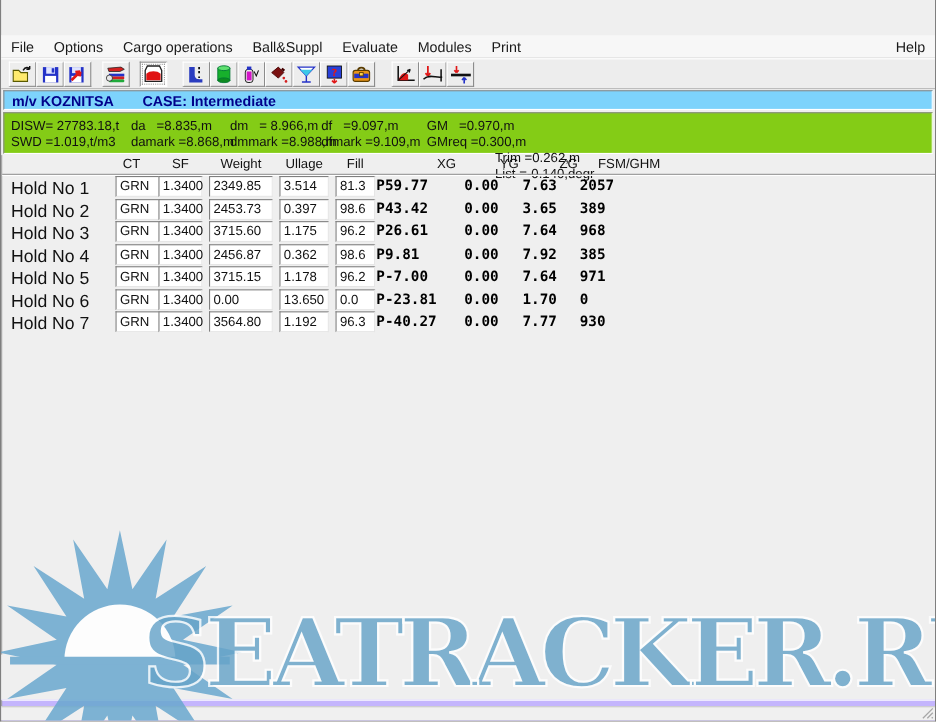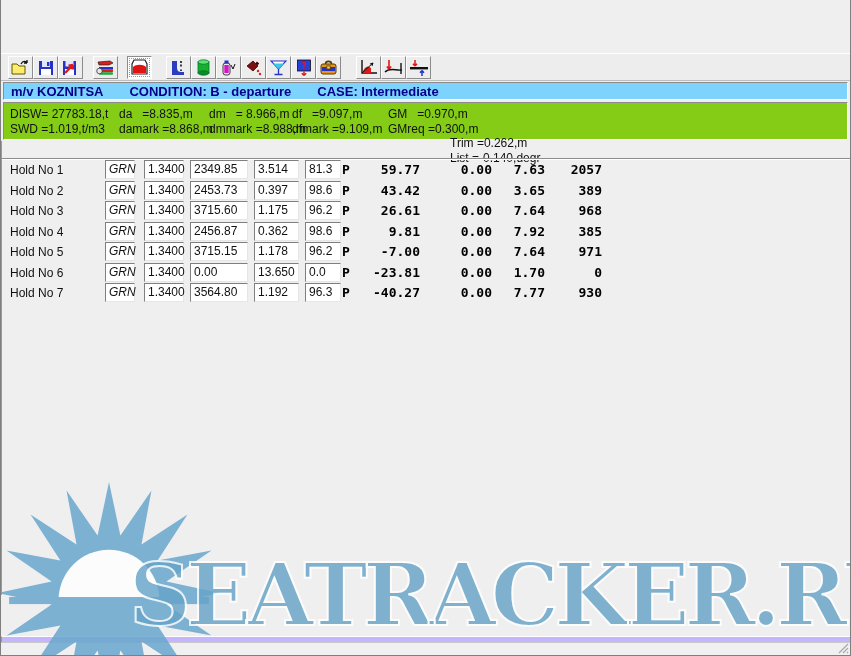--- a/index.html
+++ b/index.html
@@ -38,29 +38,29 @@
     border:1px solid; border-color:#8c8c8c #ffffff #ffffff #8c8c8c; font-size:12px; color:#111; }
   .infopanel span { position:absolute; white-space:pre; }
   .ir1 { top:4px; } .ir2 { top:19px; }
   .ic0{left:6px;} .ic1{left:115px;} .ic2{left:205px;} .ic3{left:288px;} .ic4{left:384px;} .ic5{left:446px;margin-top:29px;}
   
   .tablearea { position:absolute; top:141px; left:0; right:0; height:454px; border-left:1px solid #9a9a9a; }
   .thead { position:absolute; top:1px; left:0; right:0; height:15px; font-size:12px; color:#111; }
   .thead span { position:absolute; text-align:center; }
   .hdiv { position:absolute; top:17px; left:0; right:0; height:2px; border-top:1px solid #8c8c8c; border-bottom:1px solid #ffffff; }
   .trow { position:absolute; left:0; right:0; height:20px; }
-  .rlabel { position:absolute; left:8px; top:3px; font-size:12px; color:#111; }
+  .rlabel { position:absolute; left:8px; top:3px; font-size:16px; color:#111; }
   .ibox { position:absolute; top:0; height:19px; background:#ffffff;
     border:1px solid; border-color:#7f7f7f #e6e6e6 #e6e6e6 #7f7f7f;
     font-size:12px; color:#111; line-height:17px; padding-left:3px; }
-  .c-ct{left:103px;width:30px;font-style:italic;} .c-sf{left:142px;width:40px;} .c-wt{left:188px;width:58px;}
+  .c-ct{left:103px;width:48px;} .c-sf{left:142px;width:40px;} .c-wt{left:188px;width:58px;}
   .c-ul{left:252px;width:45px;} .c-fl{left:303px;width:36px;}
   .mono { font-family:"DejaVu Sans Mono", monospace; font-weight:bold; font-size:13px; color:#000; }
   .c-p { position:absolute; left:340px; top:2px; }
-  .num { position:absolute; top:2px; text-align:right; }
+  .num { position:absolute; top:2px; }
   .c-xg{left:348px;width:70px;} .c-yg{left:420px;width:70px;} .c-zg{left:473px;width:70px;} .c-fsm{left:525px;width:75px;}
   .h-xg{left:374px;width:60px;} .h-yg{left:431px;width:60px;} .h-zg{left:485px;width:60px;} .h-fsm{left:535px;width:70px;}
   
   .totalspanel { position:absolute; top:596px; left:0; right:0; height:44px; background:#c4b5fd;
     border-top:1px solid #ffffff; border-bottom:1px solid #4d7c0f; border-left:1px solid #9a9a9a;margin-top:40px; }
   .totweight { position:absolute; left:190px; top:5px; font-size:11px; color:#222; }
   .totnum { top:6px; }
   .cargoline { position:absolute; top:21px; left:0; right:0; height:18px; font-size:12.5px; font-weight:bold; color:#007500; }
   .cargoline span { position:absolute; }
   .cg0{left:10px;} .cg1{left:68px;} .cg2{left:116px;}
@@ -73,20 +73,31 @@
     font-size:86px; letter-spacing:-5px; white-space:nowrap; color:#67a4c9; opacity:0.82;
     -webkit-text-stroke:2px #ffffff; }
   .wm-sun { position:absolute; left:-8px; top:477px; opacity:0.85; }
 </style>
 </head>
 <body>
 
 <div id="window">
 
 
+  <div class="menubar">
+    <span class="mitem">File</span>
+    <span class="mitem">Options</span>
+    <span class="mitem">Cargo operations</span>
+    <span class="mitem">Ball&amp;Suppl</span>
+    <span class="mitem">Evaluate</span>
+    <span class="mitem">Modules</span>
+    <span class="mitem">Print</span>
+    <span class="spacer"></span>
+    <span class="mitem">Help</span>
+  </div>
 
   <div class="toolbar">
     <div class="tbtn" style="left:7px">
       <svg width="19" height="16" viewBox="0 0 19 16">
         <path d="M1 14 L1 4 L6 4 L8 6 L14 6 L14 14 Z" fill="#ffeb6e" stroke="#5a5a00" stroke-width="1"></path>
         <path d="M10 4 C12 0.5 15 1 16 3 M16 3 L16 0 M16 3 L13 3" fill="none" stroke="#111" stroke-width="1.3"></path>
       </svg>
     </div>
     <div class="tbtn" style="left:32px">
       <svg width="16" height="16" viewBox="0 0 16 16">
@@ -188,40 +199,50 @@
       <svg width="20" height="18" viewBox="0 0 20 18">
         <rect x="1" y="8" width="18" height="2.4" fill="#111"></rect>
         <path d="M6 1 L6 7 M6 7 L4 4.8 M6 7 L8 4.8" stroke="#e01818" stroke-width="1.5" fill="none"></path>
         <path d="M13 17 L13 11.5 M13 11.5 L11 13.7 M13 11.5 L15 13.7" stroke="#2432c8" stroke-width="1.5" fill="none"></path>
       </svg>
     </div>
   </div>
 
   <div class="condbar">
     <span>m/v KOZNITSA</span>
-    <span>CONDITION: B - departure</span>
     <span>CASE: Intermediate</span>
   </div>
 
   <div class="infopanel">
     <span class="ir1 ic0">DISW= 27783.18,t</span>
     <span class="ir1 ic1">da   =8.835,m</span>
     <span class="ir1 ic2">dm   = 8.966,m</span>
     <span class="ir1 ic3">df   =9.097,m</span>
     <span class="ir1 ic4">GM   =0.970,m</span>
     <span class="ir1 ic5">Trim =0.262,m</span>
     <span class="ir2 ic0">SWD =1.019,t/m3</span>
     <span class="ir2 ic1">damark =8.868,m</span>
     <span class="ir2 ic2">dmmark =8.988,m</span>
     <span class="ir2 ic3">dfmark =9.109,m</span>
     <span class="ir2 ic4">GMreq =0.300,m</span>
     <span class="ir2 ic5">List =-0.140,degr</span>
   </div>
 
   <div class="tablearea">
+    <div class="thead">
+      <span style="left:103px;width:29px">CT</span>
+      <span style="left:142px;width:40px">SF</span>
+      <span style="left:188px;width:58px">Weight</span>
+      <span style="left:252px;width:45px">Ullage</span>
+      <span style="left:303px;width:36px">Fill</span>
+      <span class="h-xg">XG</span>
+      <span class="h-yg">YG</span>
+      <span class="h-zg">ZG</span>
+      <span class="h-fsm">FSM/GHM</span>
+    </div>
     <div class="hdiv"></div>
 
     <div class="trow" style="top:19px">
       <span class="rlabel">Hold No 1</span>
       <span class="ibox c-ct">GRN</span>
       <span class="ibox c-sf">1.3400</span>
       <span class="ibox c-wt">2349.85</span>
       <span class="ibox c-ul">3.514</span>
       <span class="ibox c-fl">81.3</span>
       <span class="mono c-p">P</span>

